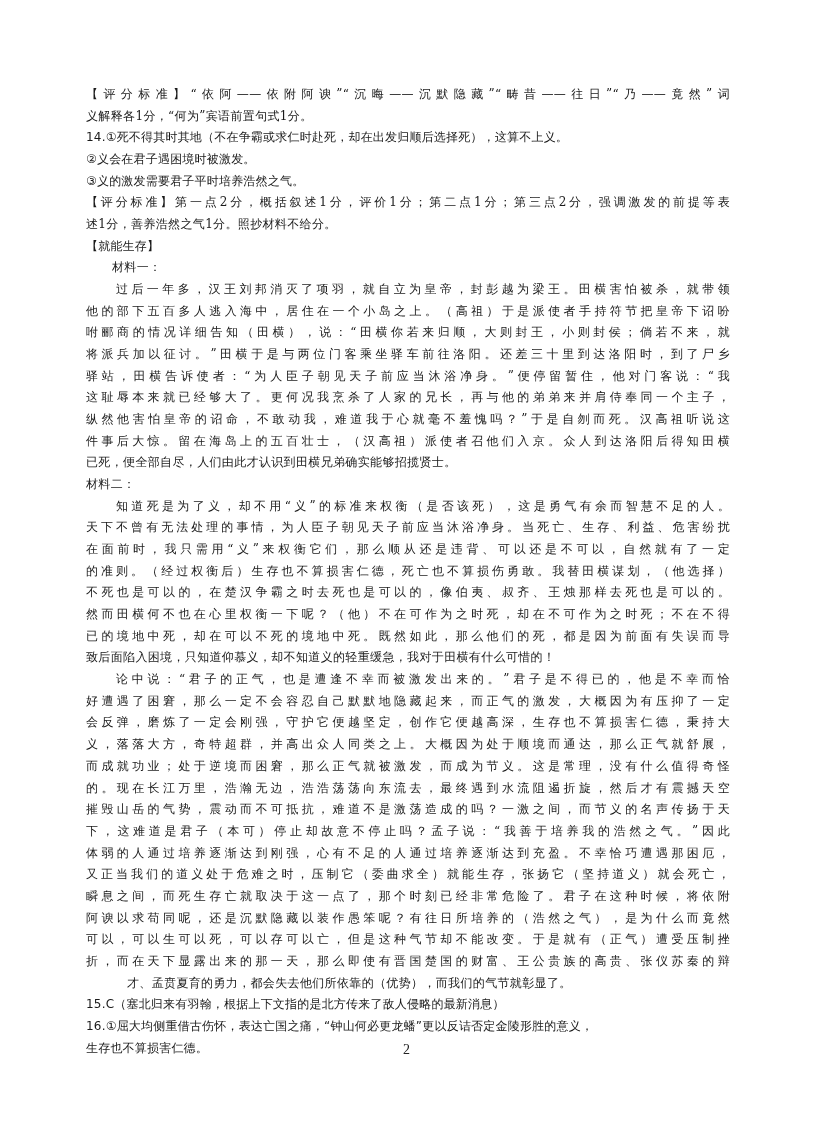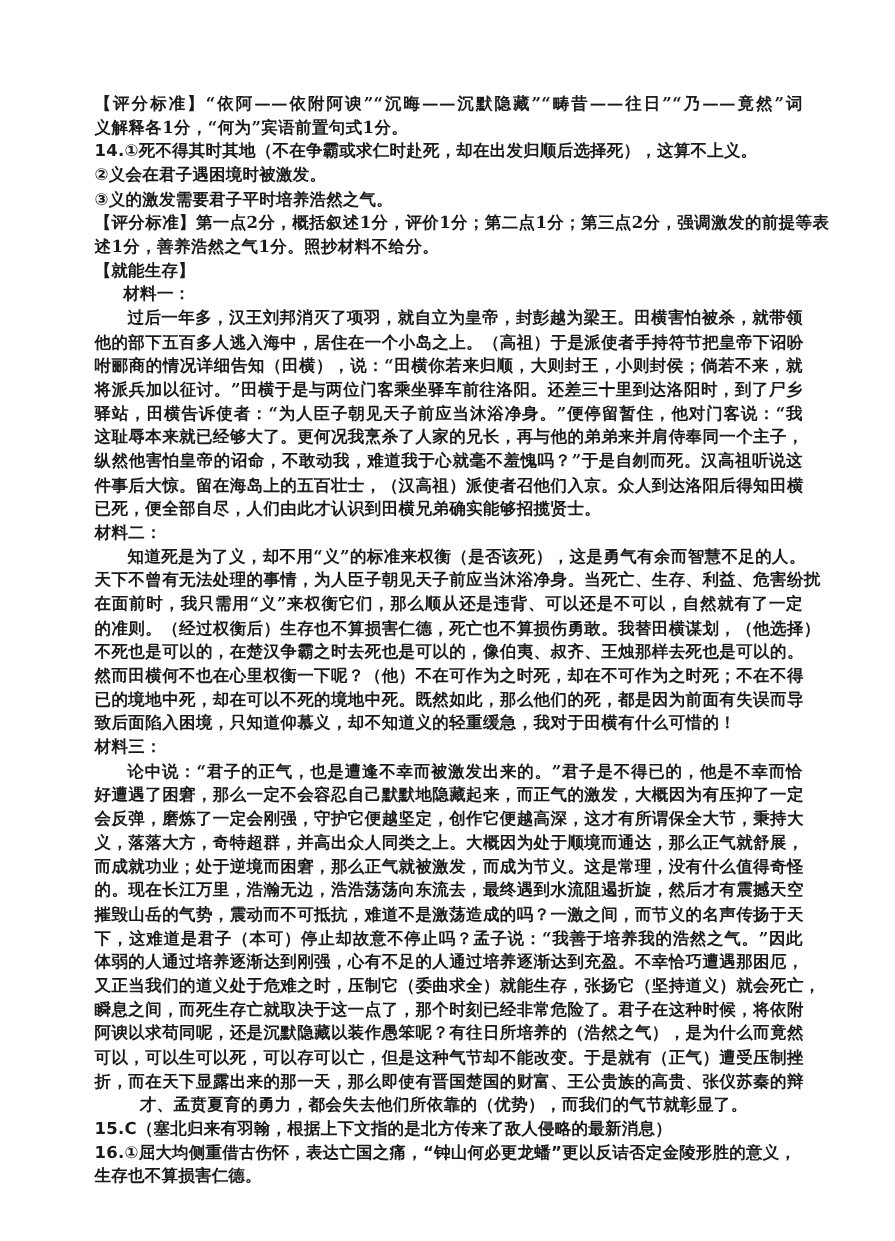--- a/index.html
+++ b/index.html
@@ -2,22 +2,22 @@
 <html><head>
 <meta charset="utf-8">
 <style>
   html, body { margin: 0; padding: 0; }
   body {
     width: 814px; height: 1128px; background: #ffffff; position: relative; overflow: hidden;
     font-family: "DejaVu Serif", "Liberation Serif", serif; color: #1a1a1a;
   }
   .page { position: absolute; left: 86px; top: 84px; width: 644px; }
   .line {
-    height: 21.68px; line-height: 21.68px; font-size: 15px; white-space: nowrap;
-    overflow: visible; letter-spacing: 0.35px; font-weight: bold;
+    height: 21.68px; line-height: 21.68px; font-size: 12px; white-space: nowrap;
+    overflow: visible; letter-spacing: 0.35px;
   }
   .line.justify { text-align: justify; text-align-last: justify; }
   .line.indent { padding-left: 30px; }
   .sans { font-family: "DejaVu Sans", "Liberation Sans", sans-serif; letter-spacing: 0.2px; }
   .page-number {
     position: absolute; left: 403px; top: 1042px; font-size: 14px;
     font-family: "Liberation Serif", serif; color: #222;
   }
 </style>
 </head>
@@ -44,24 +44,23 @@
     <div class="line" style="display: block;">已死，便全部自尽，人们由此才认识到田横兄弟确实能够招揽贤士。</div>
     <div class="line" style="display: block;">材料二：</div>
     <div class="line justify indent" style="display: block;">知道死是为了义，却不用“义”的标准来权衡（是否该死），这是勇气有余而智慧不足的人。</div>
     <div class="line justify" style="display: block;">天下不曾有无法处理的事情，为人臣子朝见天子前应当沐浴净身。当死亡、生存、利益、危害纷扰</div>
     <div class="line justify" style="display: block;">在面前时，我只需用“义”来权衡它们，那么顺从还是违背、可以还是不可以，自然就有了一定</div>
     <div class="line justify" style="display: block;">的准则。（经过权衡后）生存也不算损害仁德，死亡也不算损伤勇敢。我替田横谋划，（他选择）</div>
     <div class="line justify" style="display: block;">不死也是可以的，在楚汉争霸之时去死也是可以的，像伯夷、叔齐、王烛那样去死也是可以的。</div>
     <div class="line justify" style="display: block;">然而田横何不也在心里权衡一下呢？（他）不在可作为之时死，却在不可作为之时死；不在不得</div>
     <div class="line justify" style="display: block;">已的境地中死，却在可以不死的境地中死。既然如此，那么他们的死，都是因为前面有失误而导</div>
     <div class="line" style="display: block;">致后面陷入困境，只知道仰慕义，却不知道义的轻重缓急，我对于田横有什么可惜的！</div>
-    <div class="line" style="display: block;">材料三：</div>
     <div class="line justify indent" style="display: block;">论中说：“君子的正气，也是遭逢不幸而被激发出来的。”君子是不得已的，他是不幸而恰</div>
     <div class="line justify" style="display: block;">好遭遇了困窘，那么一定不会容忍自己默默地隐藏起来，而正气的激发，大概因为有压抑了一定</div>
-    <div class="line justify" style="display: block;">会反弹，磨炼了一定会刚强，守护它便越坚定，创作它便越高深，这才有所谓保全大节，秉持大</div>
+    <div class="line justify" style="display: block;">会反弹，磨炼了一定会刚强，守护它便越坚定，创作它便越高深，生存也不算损害仁德，秉持大</div>
     <div class="line justify" style="display: block;">义，落落大方，奇特超群，并高出众人同类之上。大概因为处于顺境而通达，那么正气就舒展，</div>
     <div class="line justify" style="display: block;">而成就功业；处于逆境而困窘，那么正气就被激发，而成为节义。这是常理，没有什么值得奇怪</div>
     <div class="line justify" style="display: block;">的。现在长江万里，浩瀚无边，浩浩荡荡向东流去，最终遇到水流阻遏折旋，然后才有震撼天空</div>
     <div class="line justify" style="display: block;">摧毁山岳的气势，震动而不可抵抗，难道不是激荡造成的吗？一激之间，而节义的名声传扬于天</div>
     <div class="line justify" style="display: block;">下，这难道是君子（本可）停止却故意不停止吗？孟子说：“我善于培养我的浩然之气。”因此</div>
     <div class="line justify" style="display: block;">体弱的人通过培养逐渐达到刚强，心有不足的人通过培养逐渐达到充盈。不幸恰巧遭遇那困厄，</div>
     <div class="line justify" style="display: block;">又正当我们的道义处于危难之时，压制它（委曲求全）就能生存，张扬它（坚持道义）就会死亡，</div>
     <div class="line justify" style="display: block;">瞬息之间，而死生存亡就取决于这一点了，那个时刻已经非常危险了。君子在这种时候，将依附</div>
     <div class="line justify" style="display: block;">阿谀以求苟同呢，还是沉默隐藏以装作愚笨呢？有往日所培养的（浩然之气），是为什么而竟然</div>
     <div class="line justify" style="display: block;">可以，可以生可以死，可以存可以亡，但是这种气节却不能改变。于是就有（正气）遭受压制挫</div>

